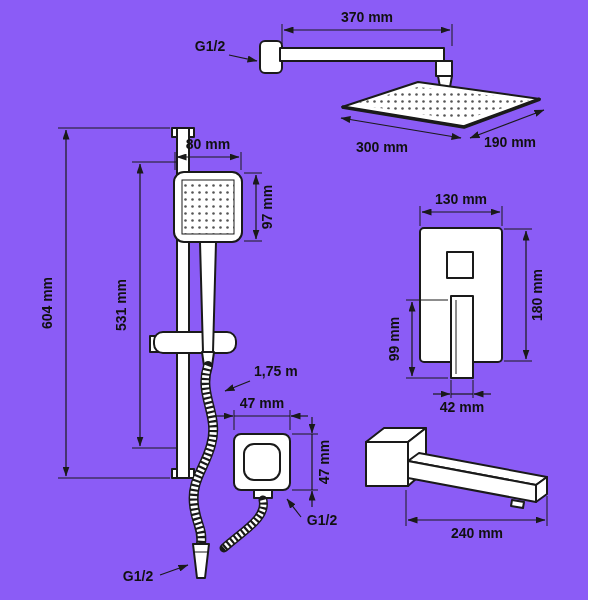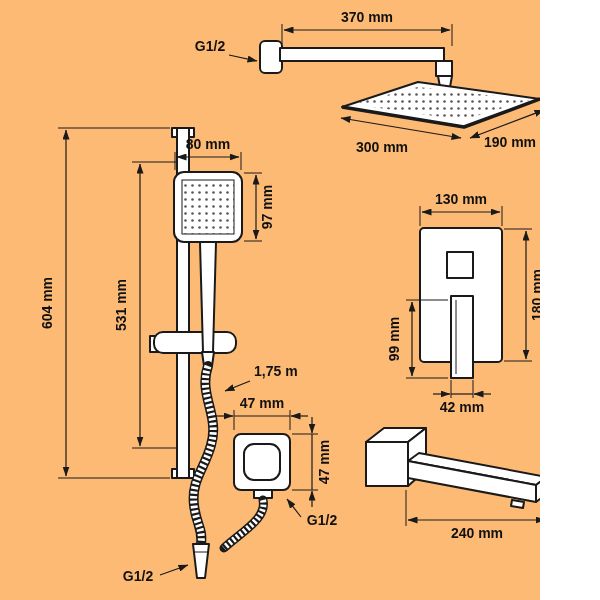--- a/index.html
+++ b/index.html
@@ -1,16 +1,16 @@
 <!DOCTYPE html>
 <html><head>
 <meta charset="utf-8">
 <style>
   html,body{margin:0;padding:0;background:#fff;}
-  .stage{position:relative;width:540px;height:600px;background:#fdba74;overflow:hidden;}
+  .stage{position:relative;width:588px;height:600px;background:#8b5cf6;overflow:hidden;}
   svg text{font-family:"Liberation Sans","DejaVu Sans",sans-serif;font-size:14px;font-weight:bold;fill:#111;}
   .tc{text-anchor:middle;}
   .outline{fill:#ffffff;stroke:#1a1a1a;stroke-width:2;stroke-linejoin:round;}
   .thin{fill:none;stroke:#1a1a1a;stroke-width:1;}
   .edge{fill:none;stroke:#1a1a1a;stroke-width:3.5;stroke-linejoin:round;}
   .dim{stroke:#1a1a1a;stroke-width:1.2;fill:none;}
   .ext{stroke:#1a1a1a;stroke-width:1;fill:none;}
   .hose-out{fill:none;stroke:#1a1a1a;stroke-width:10;stroke-linecap:round;}
   .hose-rib{fill:none;stroke:#ffffff;stroke-width:7;stroke-dasharray:2.6 2.2;}
   .stub-out{fill:none;stroke:#1a1a1a;stroke-width:9;stroke-linecap:round;}

